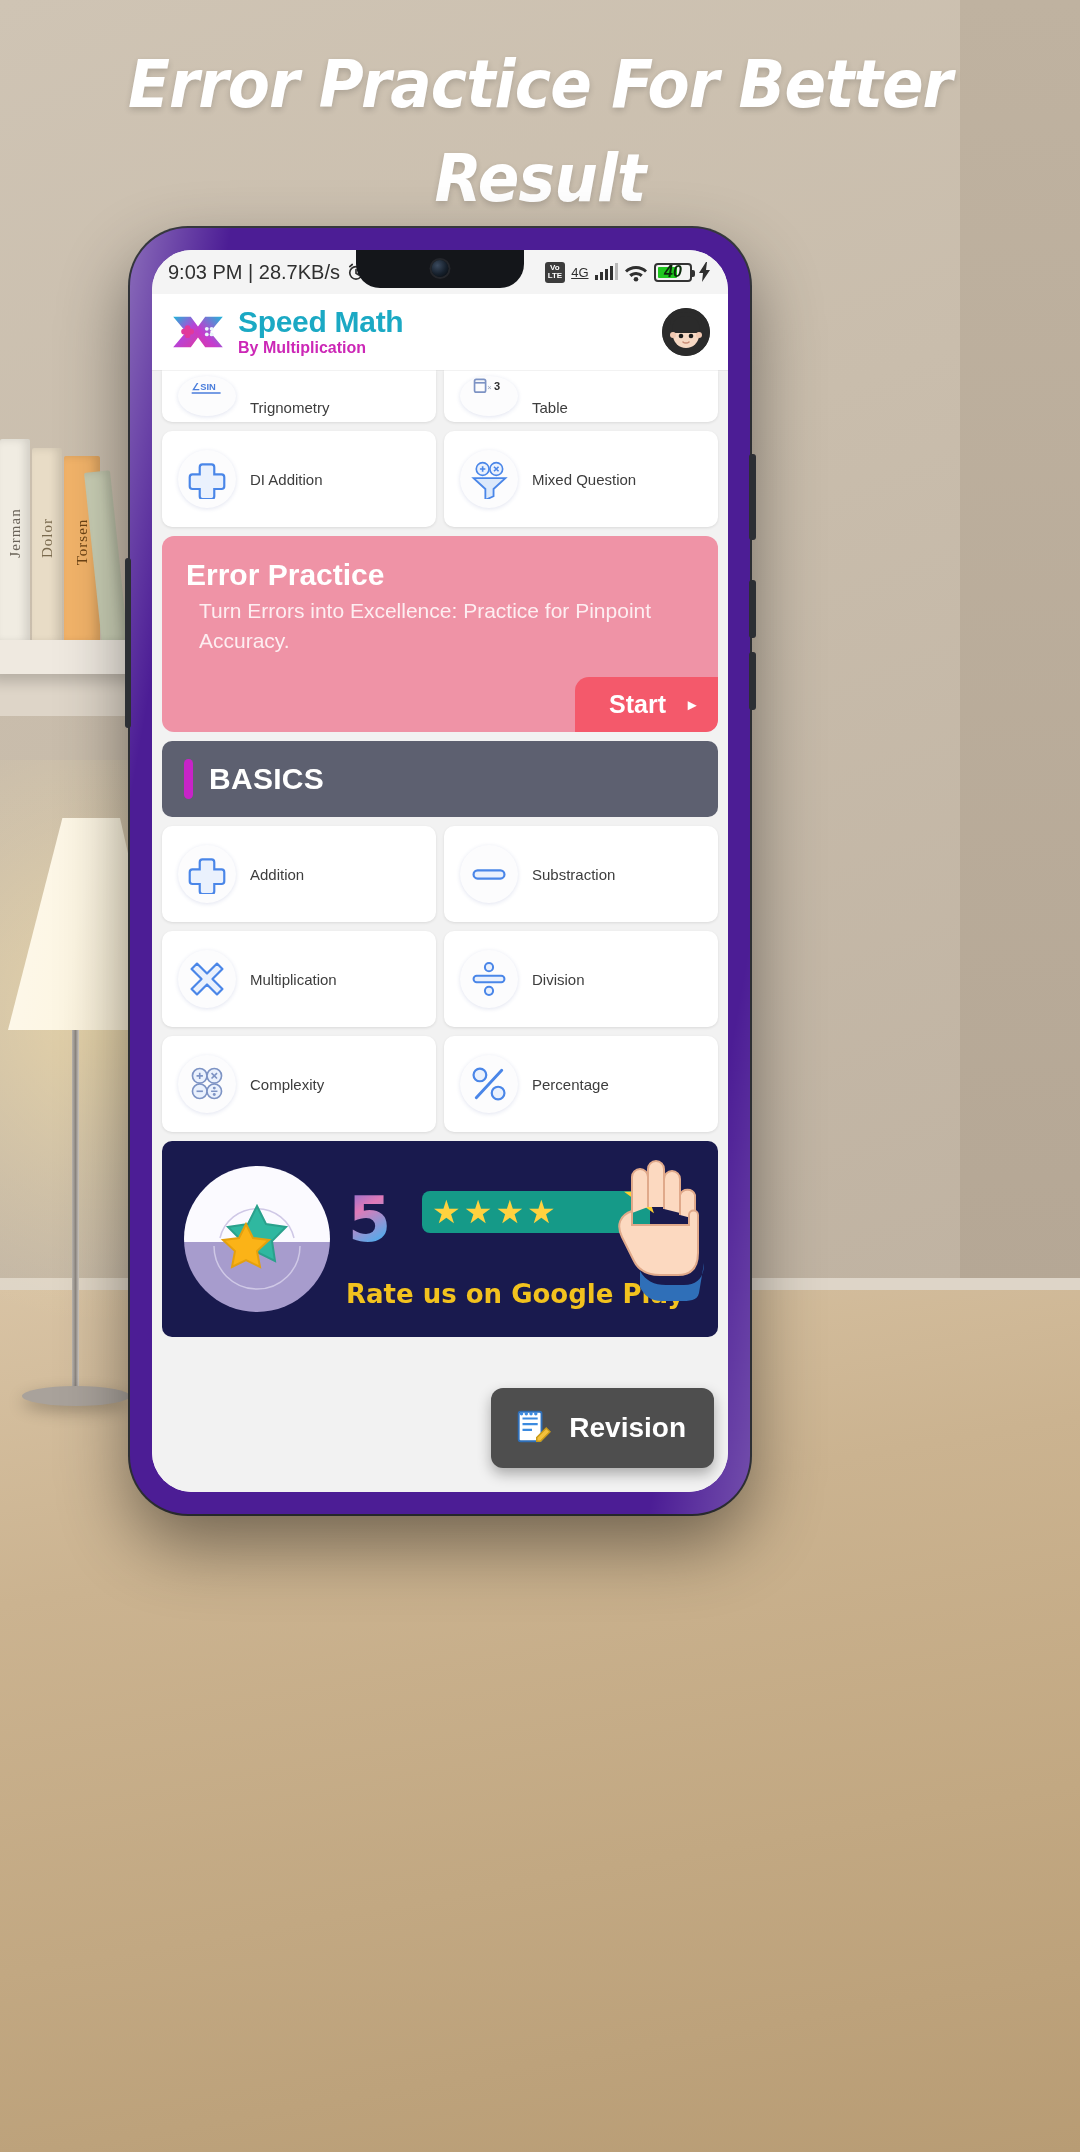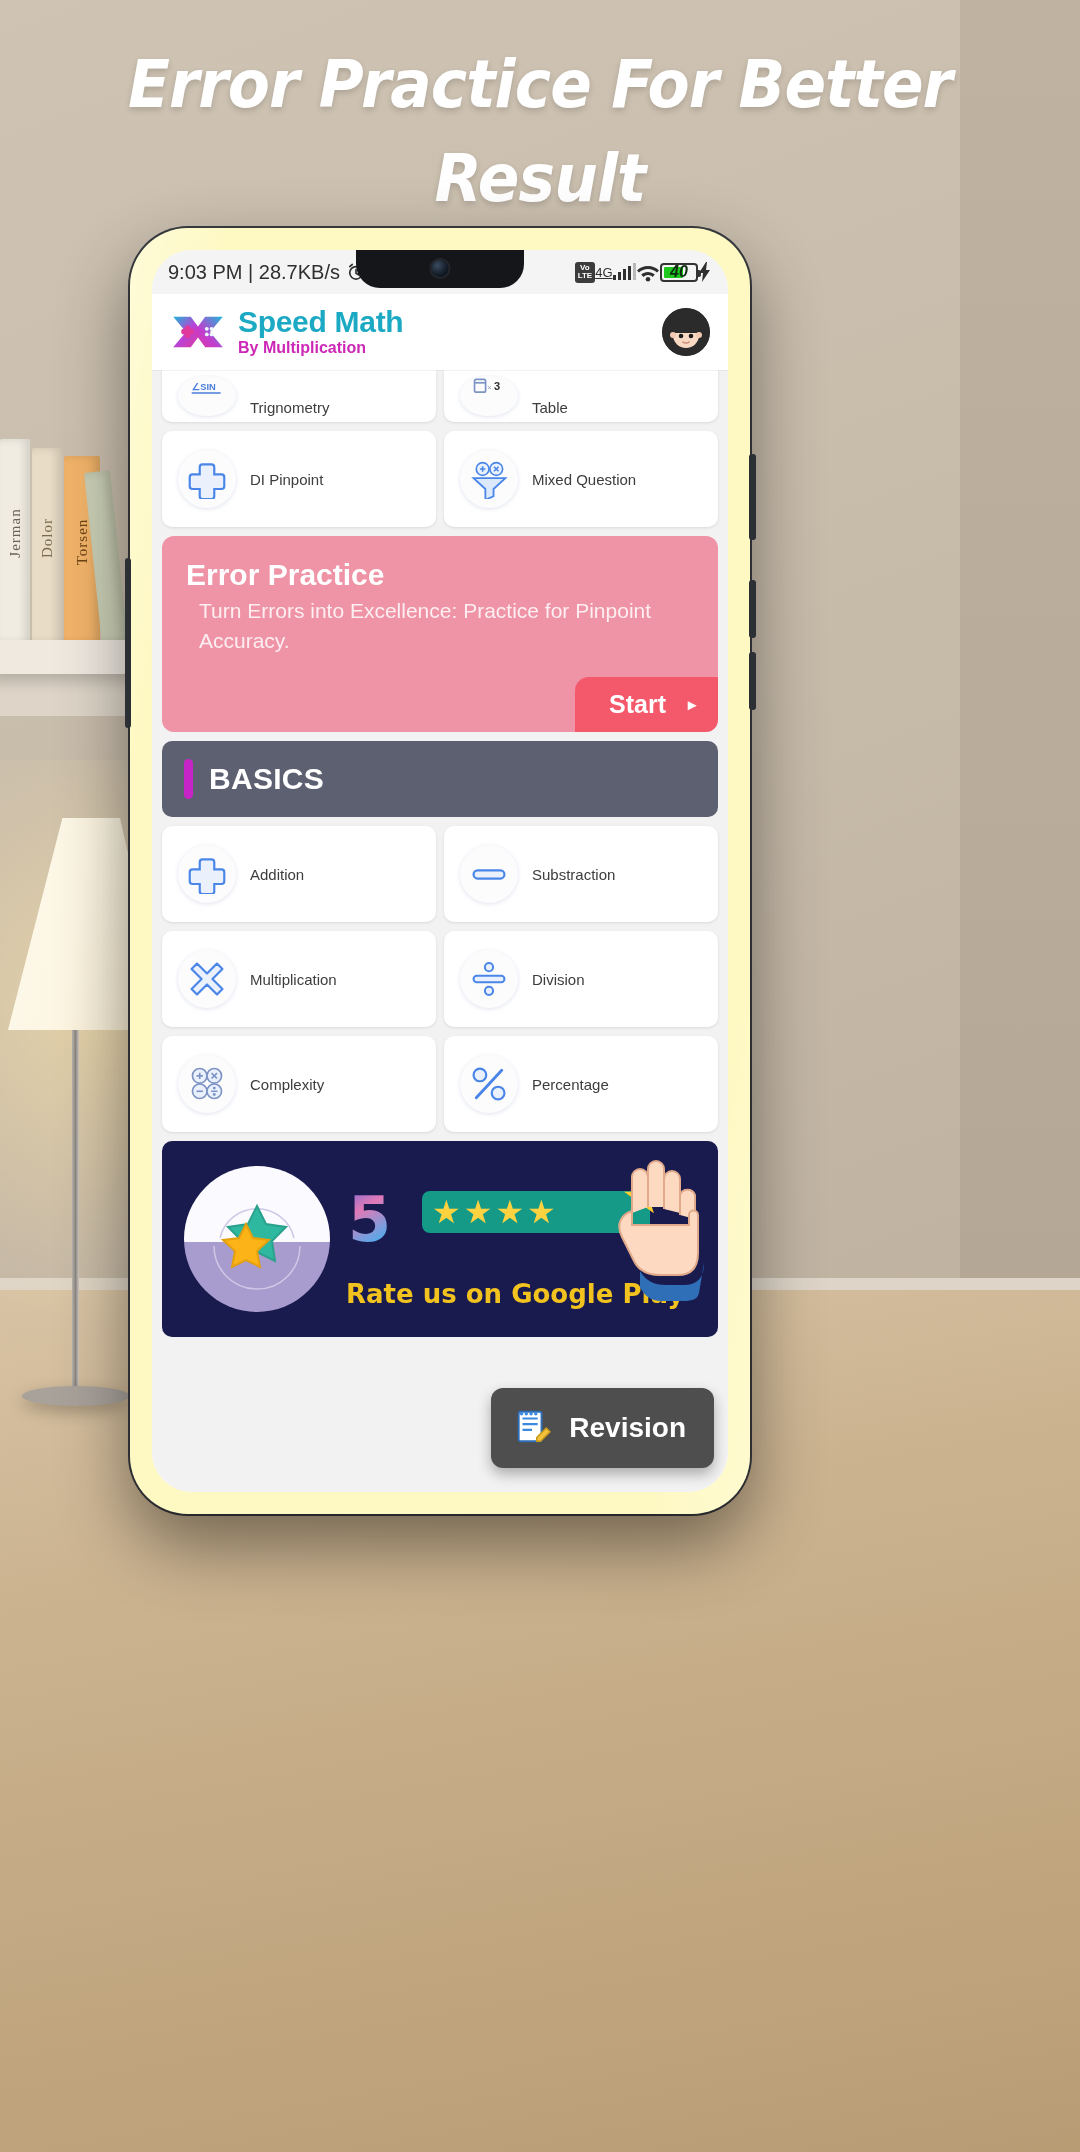--- a/index.html
+++ b/index.html
@@ -82,21 +82,21 @@
     font-size: 66px; line-height: 94px;
     letter-spacing: -1px;
     transform: scaleX(.93);
     text-shadow: 0 3px 7px rgba(0,0,0,.16);
   }
 
   
   .phone {
     position: absolute; left: 130px; top: 228px;
     width: 620px; height: 1286px; z-index: 5;
-    background: #fef9c3;
+    background: #4c1d95;
     border-radius: 58px;
     box-shadow: 0 30px 70px rgba(0,0,0,.45), 0 0 0 2px #3a3d42;
   }
   .phone::before { 
     content:""; position:absolute; inset:0; border-radius:58px;
     background: linear-gradient(100deg, rgba(255,255,255,.35) 0%, rgba(255,255,255,0) 12%, rgba(255,255,255,0) 88%, rgba(255,255,255,.22) 100%);
     pointer-events:none;
   }
   .btn-side {
     position: absolute; right: -6px; width: 7px; background: #2c2f34;
@@ -128,21 +128,21 @@
     box-shadow: 0 0 0 2px #24262b;
   }
 
   
   .statusbar {
     position: relative; height: 44px; background: #f4f4f4;
     display: flex; align-items: center; justify-content: space-between;
     padding: 0 16px; z-index: 20;
   }
   .sb-left { display: flex; align-items: center; gap: 6px; font-size: 20px; color: #2f2f2f; font-weight: 500; }
-  .sb-right { display: flex; align-items: center; }
+  .sb-right { display: flex; align-items: center; gap: 6px; }
   .icn { display: inline-flex; align-items: center; }
   .volte {
     background: #3c3c3c; color: #fff; border-radius: 3px;
     font-size: 8px; line-height: 8.5px; font-weight: bold;
     padding: 2px 3px; text-align: center;
   }
   .gen4 { font-size: 13px; color: #2f2f2f; line-height: 11px; text-decoration: underline; }
   .bars { display: flex; align-items: flex-end; gap: 1.5px; height: 16px; }
   .bars i { width: 3.5px; background: #2f2f2f; display:block; }
   .bars i:nth-child(1){height:5px}.bars i:nth-child(2){height:8px}
@@ -428,21 +428,21 @@
         </div>
       </div>
 
       <div class="grid">
         <div class="tile">
           <span class="tile-ico">
             <svg viewBox="0 0 44 44" width="40" height="40">
                 <path d="M17 6h10a3 3 0 013 3v8h8a3 3 0 013 3v10a3 3 0 01-3 3h-8v8a3 3 0 01-3 3H17a3 3 0 01-3-3v-8H6a3 3 0 01-3-3V20a3 3 0 013-3h8V9a3 3 0 013-3z" fill="#eaf1fd" stroke="#4a86e8" stroke-width="2.4"></path>
               </svg>
           </span>
-          <span class="tile-label">DI Pinpoint</span>
+          <span class="tile-label">DI Addition</span>
         </div>
         <div class="tile">
           <span class="tile-ico">
             <svg viewBox="0 0 44 44" width="40" height="40">
               <circle cx="15" cy="11" r="7" fill="#eaf1fd" stroke="#4a86e8" stroke-width="1.8"></circle>
                 <path d="M15 8v6M12 11h6" stroke="#4a86e8" stroke-width="1.8"></path>
               <circle cx="30" cy="11" r="7" fill="#eaf1fd" stroke="#4a86e8" stroke-width="1.8"></circle>
                 <path d="M27.5 8.5l5 5M32.5 8.5l-5 5" stroke="#4a86e8" stroke-width="1.8"></path>
               <path d="M5 21h35l-13 12v8l-9 4v-12z" fill="#dce9fb" stroke="#4a86e8" stroke-width="2"></path>
             </svg>

